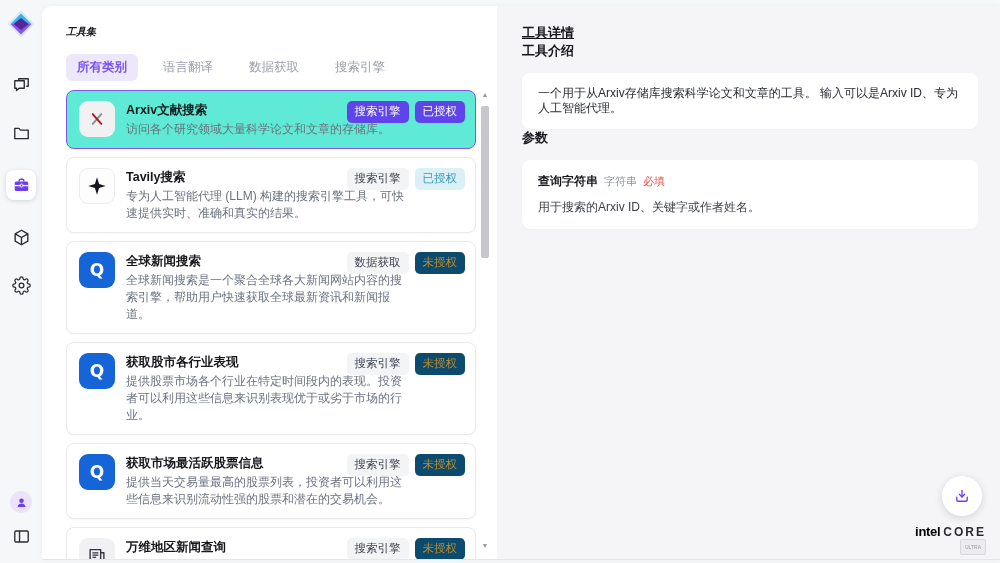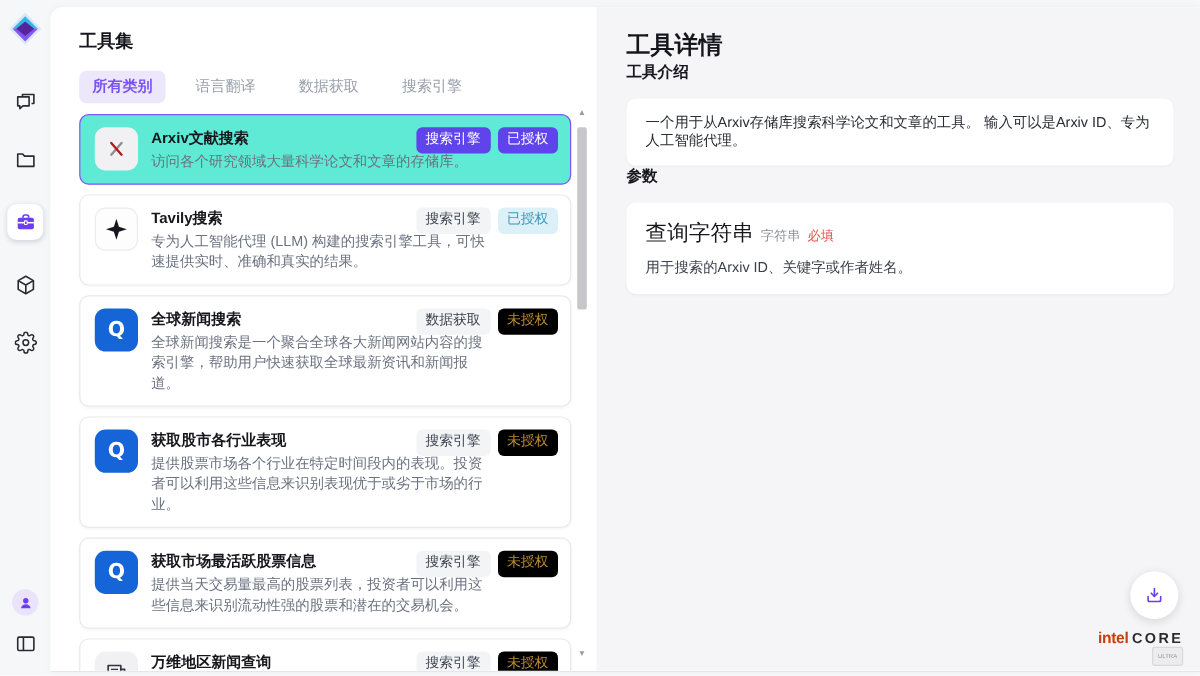--- a/index.html
+++ b/index.html
@@ -20,21 +20,21 @@
     box-shadow:0 1px 4px rgba(30,20,80,.16); }
   .rail-bottom { margin-top:auto; display:flex; flex-direction:column; align-items:center; gap:12px; margin-bottom:16px; }
   .avatar { width:22px; height:22px; border-radius:50%; background:#ebe3fb; display:flex; align-items:center; justify-content:center; cursor:pointer; }
   .avatar svg { width:15px; height:15px; }
   
   .content { position:absolute; left:42px; top:6px; right:0; bottom:3px;
     background:#fff; border-top-left-radius:10px; border-bottom:1px solid #e6e6ea;
     display:flex; overflow:hidden; box-shadow:0 0 6px rgba(0,0,0,.04); }
   
   .list-panel { width:455px; position:relative; padding:19px 0 0 24px; background:#fff; }
-  .list-title { font-size:15px; font-weight:700; }
+  .list-title { font-size:10px; font-weight:700;font-style:italic; }
   .tabs { display:flex; align-items:center; gap:14px; margin-top:15px; }
   .tab { font-size:12.5px; color:#9aa0ab; padding:5px 11px; border-radius:6px; cursor:pointer; white-space:nowrap; }
   .tab.active { background:#ede7fc; color:#7a52f2; font-weight:600; }
   .cards { margin-top:9px; width:410px; display:flex; flex-direction:column; gap:8px; }
   .card { position:relative; background:#fff; border:1px solid #e9e9ee; border-radius:8px;
     padding:10px 10px 10px 12px; display:flex; gap:11px; cursor:pointer;
     box-shadow:0 1px 2px rgba(20,20,40,.03); }
   .card.selected { border:1.5px solid #8055f0; background:#5eead4; }
   .tool-icon { flex:none; width:36px; height:36px; border-radius:9px; display:flex; align-items:center; justify-content:center; }
   .tool-icon.gray { background:#f1f1f4; }
@@ -43,43 +43,43 @@
   .tool-icon svg { width:22px; height:22px; }
   .tool-icon .q { color:#fff; font-size:17px; font-weight:800; font-family:"DejaVu Sans",sans-serif; }
   .tool-text { width:285px; }
   .tool-name { font-size:12.5px; font-weight:700; color:#16161d; line-height:18px; }
   .tool-desc { font-size:12px; color:#6b7280; line-height:17px; margin-top:2px; }
   .tool-tags { position:absolute; top:10px; right:10px; display:flex; gap:6px; }
   .tag { font-size:11.5px; line-height:1; padding:5px 8px; border-radius:5px; white-space:nowrap; }
   .tag-solid { background:#5f43eb; color:#fff; }
   .tag-cat { background:#f3f4f6; color:#3f4551; }
   .tag-auth { background:#dcf1f7; color:#3d97ba; }
-  .tag-unauth { background:#000000; color:#b98c2e; }
+  .tag-unauth { background:#0c4a6e; color:#b98c2e; }
   
   .sb { position:absolute; right:7px; top:84px; bottom:8px; width:10px; }
   .sb .arr { position:absolute; left:0; width:10px; font-size:7px; color:#9b9ba1; text-align:center; line-height:10px; }
   .sb .arr.up { top:0; } .sb .arr.down { bottom:0; }
   .sb .thumb { position:absolute; left:1px; top:16px; width:8px; height:152px; background:#c7c7cb; border-radius:2px; cursor:grab; }
   
   .detail { flex:1; background:#f5f5f7; padding:18px 22px 0 25px; position:relative; }
-  .detail-title { font-size:20px; font-weight:700; }
+  .detail-title { font-size:13px; font-weight:700;text-decoration:underline; }
   .section-h { font-size:13px; font-weight:700; }
   .detail-card { background:#fff; border-radius:8px; margin-top:13px; padding:13px 16px; box-shadow:0 1px 2px rgba(20,20,40,.03); }
   .intro-text { font-size:12px; color:#2a2d35; line-height:15px; }
   .param-row { display:flex; align-items:baseline; gap:6px; }
-  .param-name { font-size:18px; font-weight:400; }
+  .param-name { font-size:12px; font-weight:700; }
   .param-type { font-size:11px; color:#8a8f98; }
   .param-req { font-size:11px; color:#e25349; }
   .param-desc { font-size:12px; color:#3a3f49; margin-top:9px; }
   
   .fab { position:absolute; right:18px; bottom:47px; width:40px; height:40px; border-radius:50%;
     background:#fff; box-shadow:0 2px 8px rgba(20,20,60,.14); display:flex; align-items:center; justify-content:center; cursor:pointer; }
   .fab svg { width:18px; height:18px; }
   .brand { position:absolute; right:14px; bottom:8px; text-align:right; line-height:12px; }
-  .brand .intel { font-size:13px; font-weight:600; color:#c2410c; letter-spacing:-.3px; }
+  .brand .intel { font-size:13px; font-weight:600; color:#000000; letter-spacing:-.3px; }
   .brand .core { font-size:12px; font-weight:700; color:#2a2a30; letter-spacing:2px; margin-left:3px; }
   .brand .badge { display:inline-block; font-size:5px; color:#97979e; background:#ececef;
     border:1px solid #d8d8dc; border-radius:2px; padding:1px 4px; margin-top:1px; }
 </style>
 </head>
 <body>
 
 <nav class="rail">
   <div class="logo">
     <svg viewBox="0 0 28 28">

